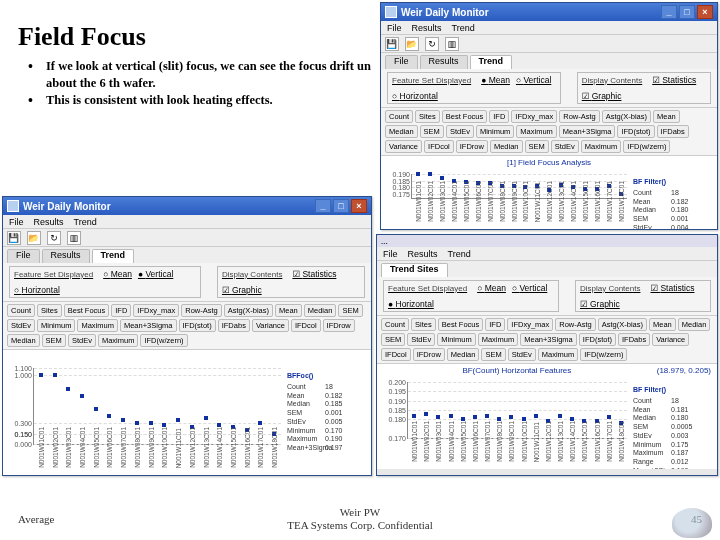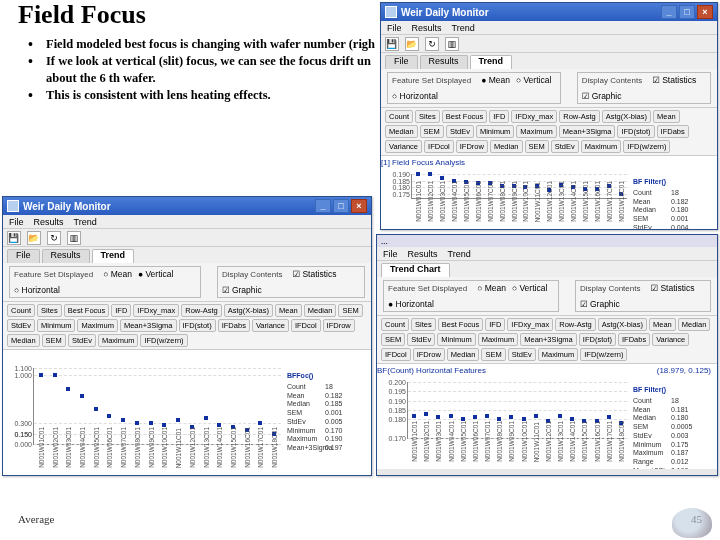--- a/index.html
+++ b/index.html
@@ -7,21 +7,21 @@
     width: 720px;
     height: 540px;
     font-family: "Times New Roman", serif;
     background: #fff;
     position: relative;
     overflow: hidden;
   }
   .slide-title {
     font-size: 26px;
     font-weight: bold;
-    padding: 0 0 6px 18px;
+    padding: 22px 0 6px 18px;
     color: #000;
   }
   .bullets {
     padding: 0 0 0 34px;
     font-size: 12.5px;
     font-weight: bold;
     line-height: 1.35;
     width: 390px;
   }
   .bullets li { list-style: none; position: relative; padding-left: 12px; }
@@ -74,20 +74,21 @@
     font-size: 9px;
   }
   .tab {
     padding: 0 8px; background: #ddd; border: 1px solid #bbb; border-bottom: none;
     border-radius: 2px 2px 0 0;
   }
   .tab.active { background: #fff; font-weight: bold; }
   .controls-row {
     display: flex; gap: 16px; padding: 3px 6px; font-size: 8.5px; background: #f4f4f4;
     border-bottom: 1px solid #ccc;
+    text-decoration: underline;
   }
   .fieldset {
     border: 1px solid #bbb; padding: 2px 4px; display: flex; gap: 6px; align-items: center;
     flex-wrap: wrap;
   }
   .fieldset .legend { font-size: 8px; color: #444; margin-right: 4px; }
   .radio::before { content: "○ "; }
   .radio.sel::before { content: "● "; }
   .check::before { content: "☐ "; }
   .check.sel::before { content: "☑ "; }
@@ -96,21 +97,21 @@
     border-bottom: 1px solid #ccc;
   }
   .mini-btn {
     font-size: 7.5px; padding: 1px 3px; background: #eee; border: 1px solid #bbb;
     border-radius: 2px; white-space: nowrap;
   }
   .plot-area {
     flex: 1; background: #fff; position: relative; overflow: hidden;
   }
   .plot-title {
-    font-size: 8px; color: #1030a0; padding: 2px 0;
+    text-align: center; font-size: 8px; color: #1030a0; padding: 2px 0;
   }
   .chart {
     position: absolute; left: 30px; top: 18px; right: 90px; bottom: 30px;
     border-left: 1px solid #888; border-bottom: 1px solid #888;
   }
   .ytick { position: absolute; left: -28px; width: 26px; text-align: right; font-size: 7px; color: #555; transform: translateY(-50%);}
   .xtick { position: absolute; bottom: -24px; font-size: 6.5px; color: #555; writing-mode: vertical-rl; transform: rotate(180deg) translateX(50%); }
   .gridh { position: absolute; left: 0; right: 0; height: 0; border-top: 1px dashed #ddd; }
   .pt { position: absolute; width: 4px; height: 4px; background: #1030a0; transform: translate(-50%,-50%); }
   .stats-box {
@@ -135,23 +136,22 @@
     background: radial-gradient(circle at 40% 40%, #bcd 40%, #889 70%, #557 100%);
     border-radius: 50% 50% 40% 40%; opacity: .6;
   }
   .win-body { display: flex; flex-direction: column; height: calc(100% - 18px); }
 </style>
 </head>
 <body>
 
 <div class="slide-title">Field Focus</div>
 <ul class="bullets">
-  <li>Field modeled best focus is changing with wafer number (righ</li>
   <li>If we look at vertical (slit) focus, we can see the focus drift un about the 6 th wafer.</li>
-  <li>This is consistent with lens heating effects.</li>
+  <li>This is consistent with look heating effects.</li>
 </ul>
 
 <div class="annotation" style="left:636px; top:118px;">Average</div>
 <div class="annotation" style="left:298px; top:330px; text-align:center; width:70px; line-height:1.1;">Lens (slit) focus</div>
 <div class="annotation" style="left:640px; top:340px;">Scan focus</div>
 
 <div class="scr-window" style="left:380px; top:2px; width:338px; height:228px;">
   <div class="titlebar">
     <span class="app-icon"></span>
     <span>Weir Daily Monitor</span>
@@ -411,21 +411,21 @@
   <div class="titlebar" style="height:12px; font-size:8px; background:#dde;">
     <span style="color:#334;">...</span>
   </div>
   <div class="win-body">
     <div class="menubar">
       <span>File</span>
       <span>Results</span>
       <span>Trend</span>
     </div>
     <div class="tabstrip">
-      <span class="tab active">Trend Chart</span>
+      <span class="tab active">Trend Sites</span>
     </div>
     <div class="controls-row">
       <div class="fieldset">
         <span class="legend">Feature Set Displayed</span>
         <span class="radio">Mean</span>
         <span class="radio">Vertical</span>
         <span class="radio sel">Horizontal</span>
       </div>
       <div class="fieldset">
         <span class="legend">Display Contents</span>
@@ -455,21 +455,21 @@
         <span class="mini-btn">IFDrow</span>
         <span class="mini-btn">Median</span>
         <span class="mini-btn">SEM</span>
         <span class="mini-btn">StdEv</span>
         <span class="mini-btn">Maximum</span>
         <span class="mini-btn">IFD(w/zern)</span>
       </div>
     <div class="plot-area">
       <div class="plot-title">
         <span>BF(Count) Horizontal Features</span>
-        <span style="float:right; margin-right:6px; color:#1030a0;">(18.979, 0.125)</span>
+        <span style="float:right; margin-right:6px; color:#1030a0;">(18.979, 0.205)</span>
       </div>
       <div class="chart">
           <div class="gridh" style="top: 100%;"></div>
           <div class="ytick" style="top: 100%;">0.170</div>
           <div class="gridh" style="top: 66.6667%;"></div>
           <div class="ytick" style="top: 66.6667%;">0.180</div>
           <div class="gridh" style="top: 50%;"></div>
           <div class="ytick" style="top: 50%;">0.185</div>
           <div class="gridh" style="top: 33.3333%;"></div>
           <div class="ytick" style="top: 33.3333%;">0.190</div>
@@ -525,15 +525,19 @@
           <div><span>Maximum</span><span>0.187</span></div>
           <div><span>Range</span><span>0.012</span></div>
           <div><span>Mean+3Sigma</span><span>0.190</span></div>
         </div>
     </div>
   </div>
 </div>
 
 <div class="footer">
   <span>Average</span>
+  <span class="ctr">
+    <span>Weir PW</span><br>
+    <span>TEA Systems Corp. Confidential</span>
+  </span>
   <span class="pg">45</span>
 </div>
 <div class="logo"></div>
 
 </body></html>

